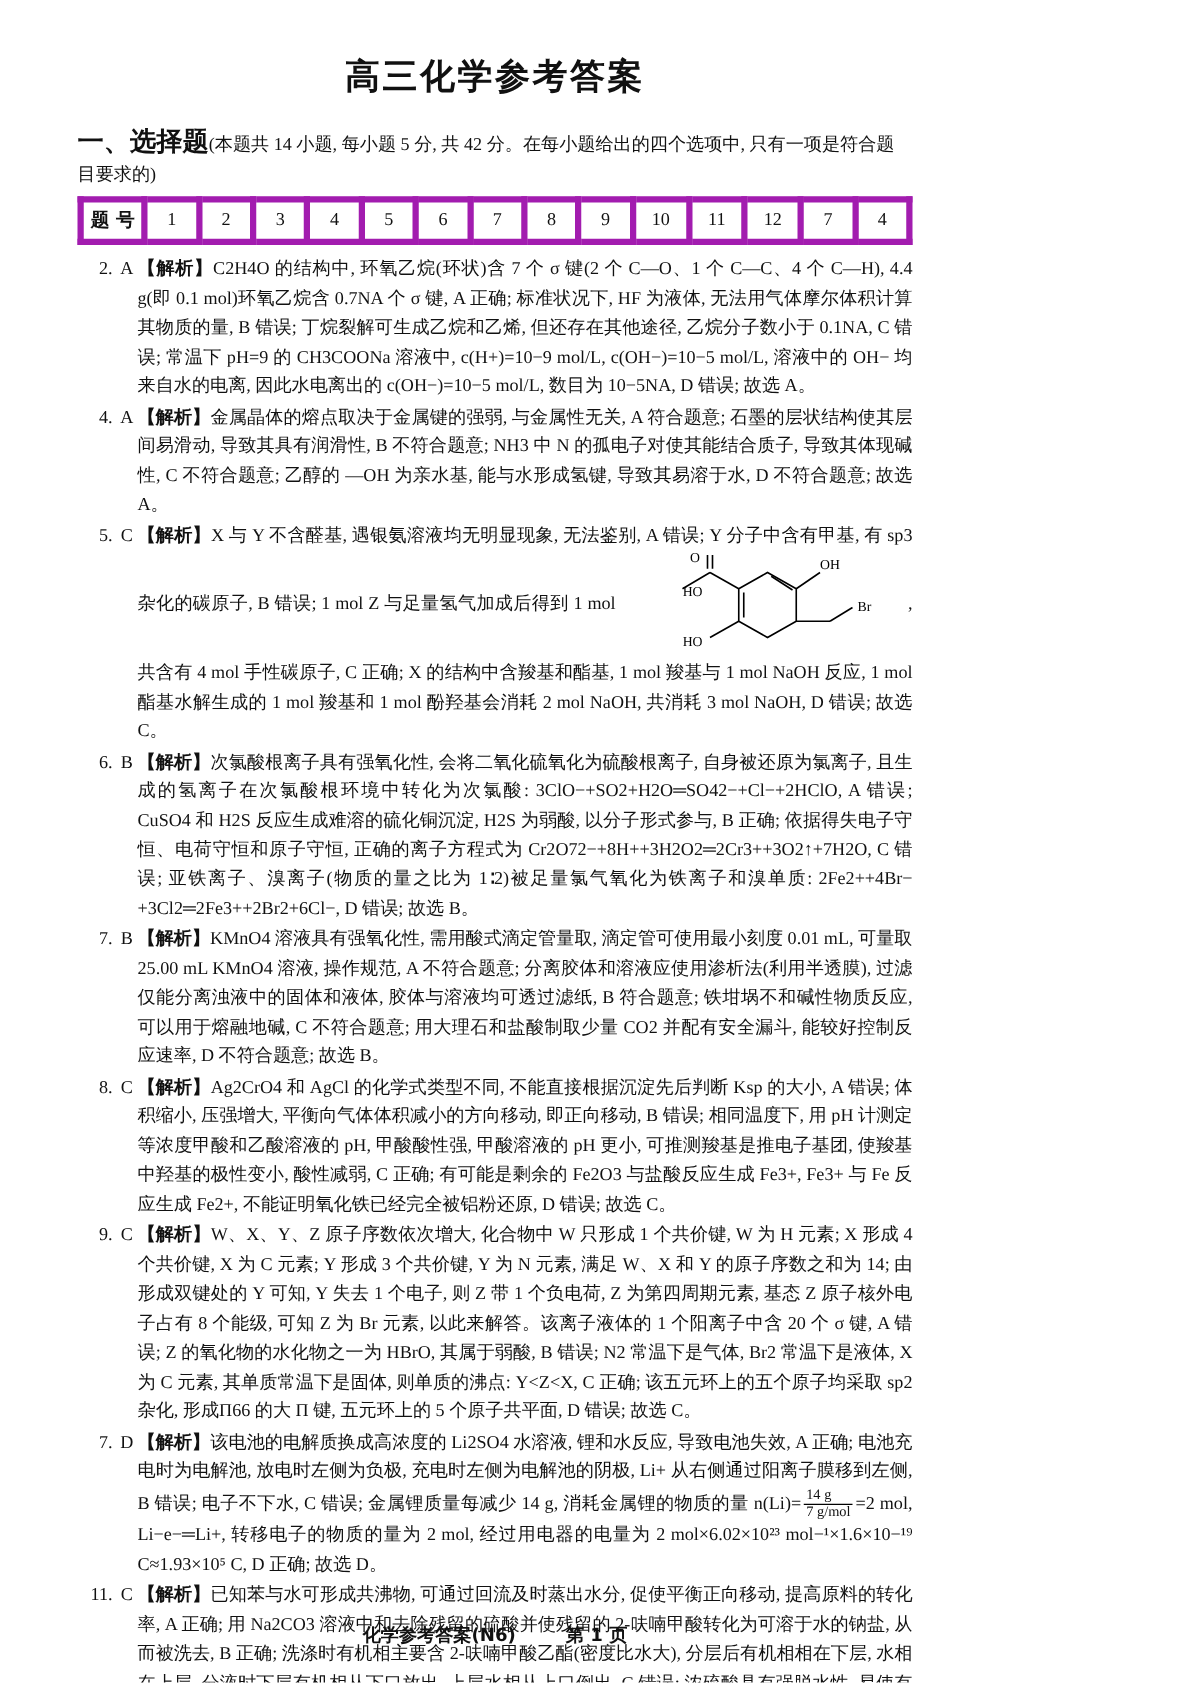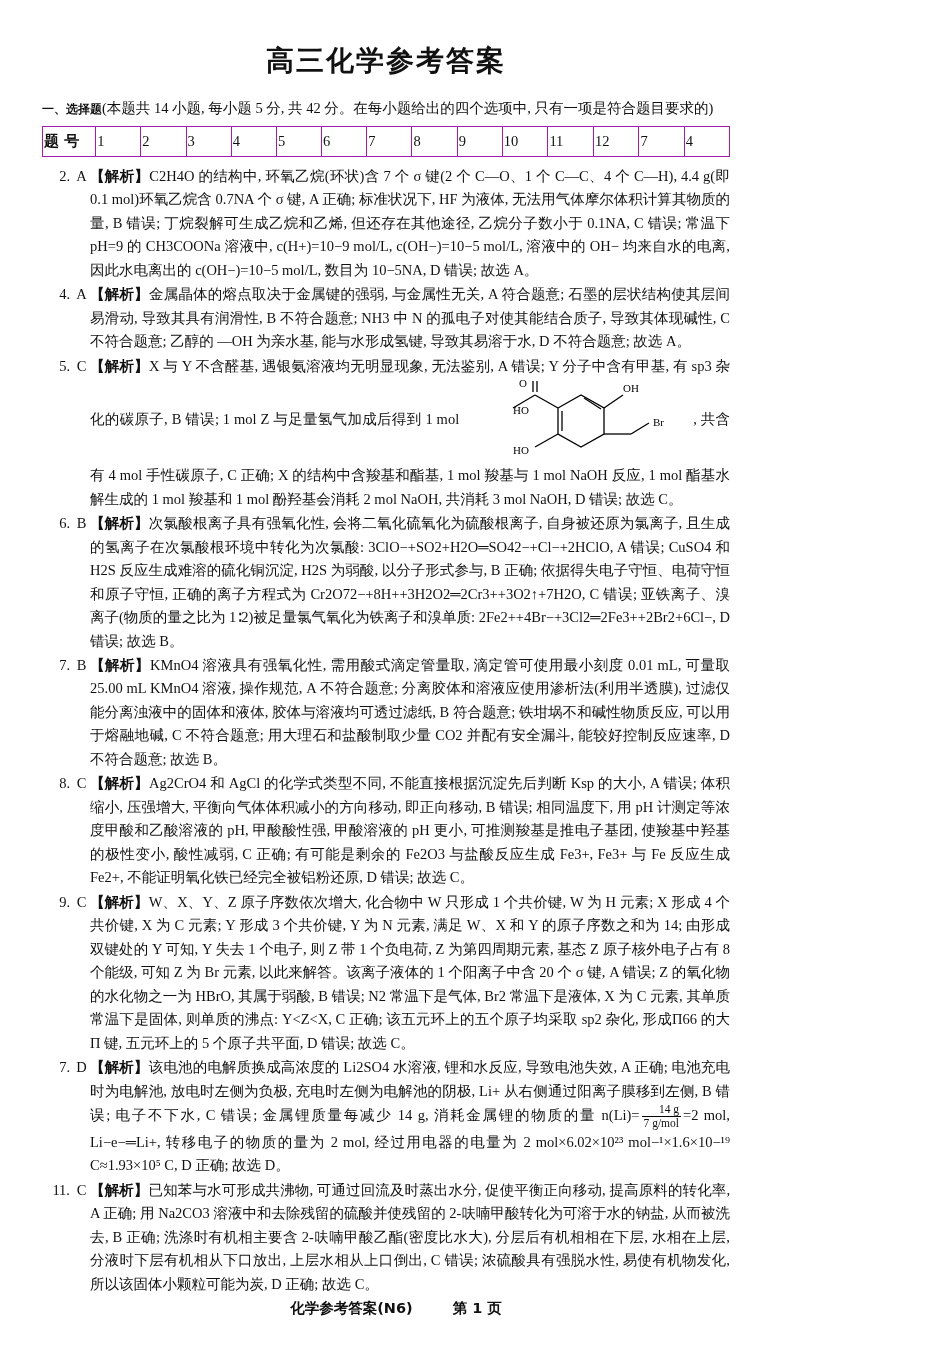--- a/index.html
+++ b/index.html
@@ -12,54 +12,54 @@
     height: 1346px;
     font-family: "Liberation Serif", serif;
     color: #111;
     position: relative;
     overflow: hidden;
   }
   .page {
     width: 792px;
     height: 1346px;
     box-sizing: border-box;
-    padding: 34px 62px 0 42px;
+    padding: 34px 62px 0 62px;
     position: relative;
   }
   .doc-title {
     text-align: center;
     font-family: "DejaVu Sans", sans-serif;
     font-weight: bold;
     font-size: 28px;
     letter-spacing: 2px;
     margin: 8px 0 18px 0;
   }
   .section-head {
     font-size: 14.5px;
     line-height: 1.5;
     font-family: "Liberation Serif", serif;
     margin-bottom: 6px;
   }
   .section-head .lead {
     font-family: Liberation Sans, sans-serif;
     font-weight: bold;
-    font-size: 12px;
+    font-size: 21px;
   }
   .answer-table-wrap {
     display: flex;
     justify-content: center;
     margin: 2px 0 8px 0;
   }
   table.answers {
     border-collapse: collapse;
     font-size: 14px;
   }
   table.answers td, table.answers th {
-    border: 1px solid #a21caf;
-    text-align: left;
+    border: 5px solid #a21caf;
+    text-align: center;
     font-weight: normal;
     font-family: "Liberation Serif", serif;
   }
   table.answers td.rowhead {
     font-family: "DejaVu Sans", sans-serif;
     font-weight: bold;
     width: 52px;
     height: 27px;
     font-size: 15px;
   }
@@ -101,21 +101,21 @@
     font-weight: bold;
     margin-top: 28px;
   }
   .struct-svg {
     display: inline-block;
     vertical-align: middle;
   }
   .frac {
     display: inline-block;
     vertical-align: middle;
-    text-align: right;
+    text-align: left;
     font-size: 11.5px;
     line-height: 1.15;
     margin: 0 2px;
   }
   .frac .num {
     display: block;
     border-bottom: 1px solid #000;
     padding: 0 2px;
   }
   .frac .den {

